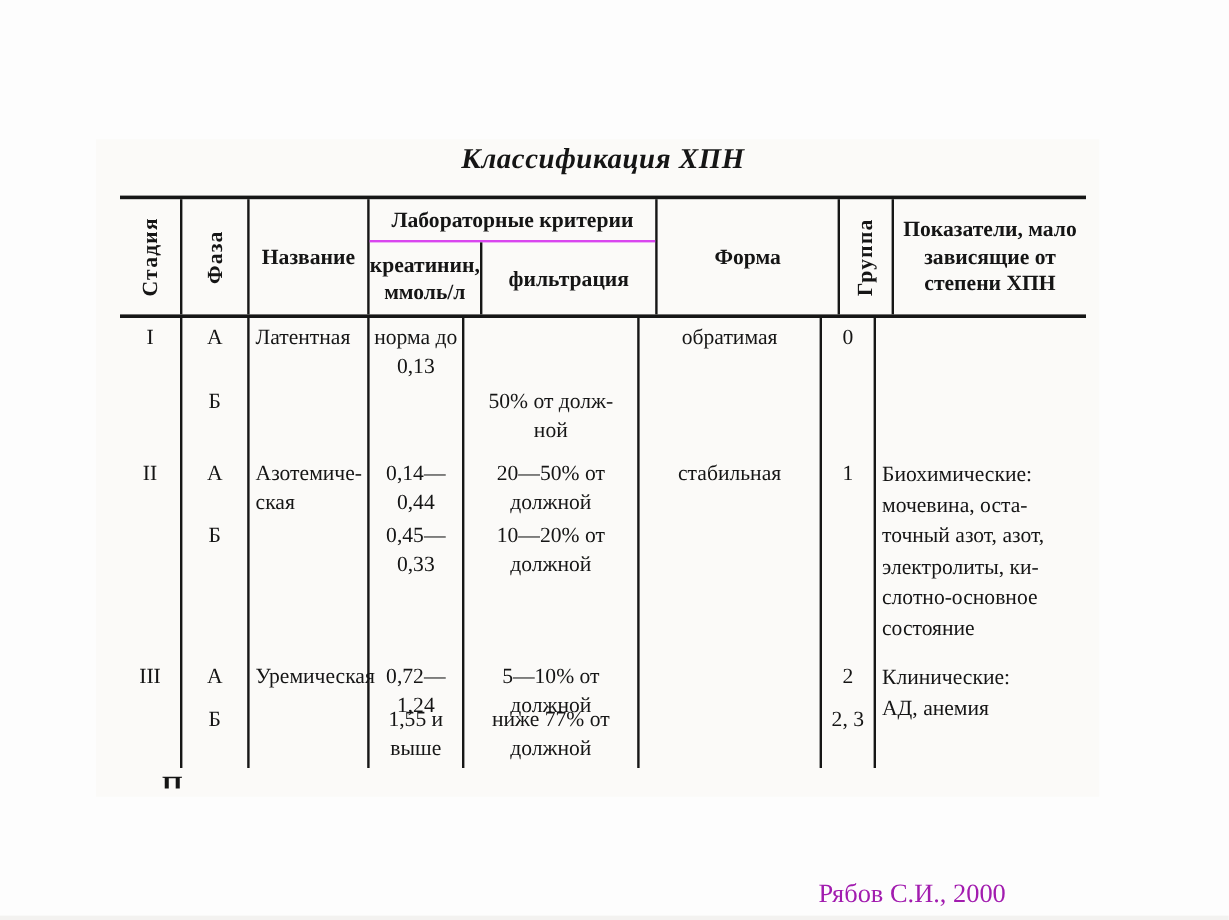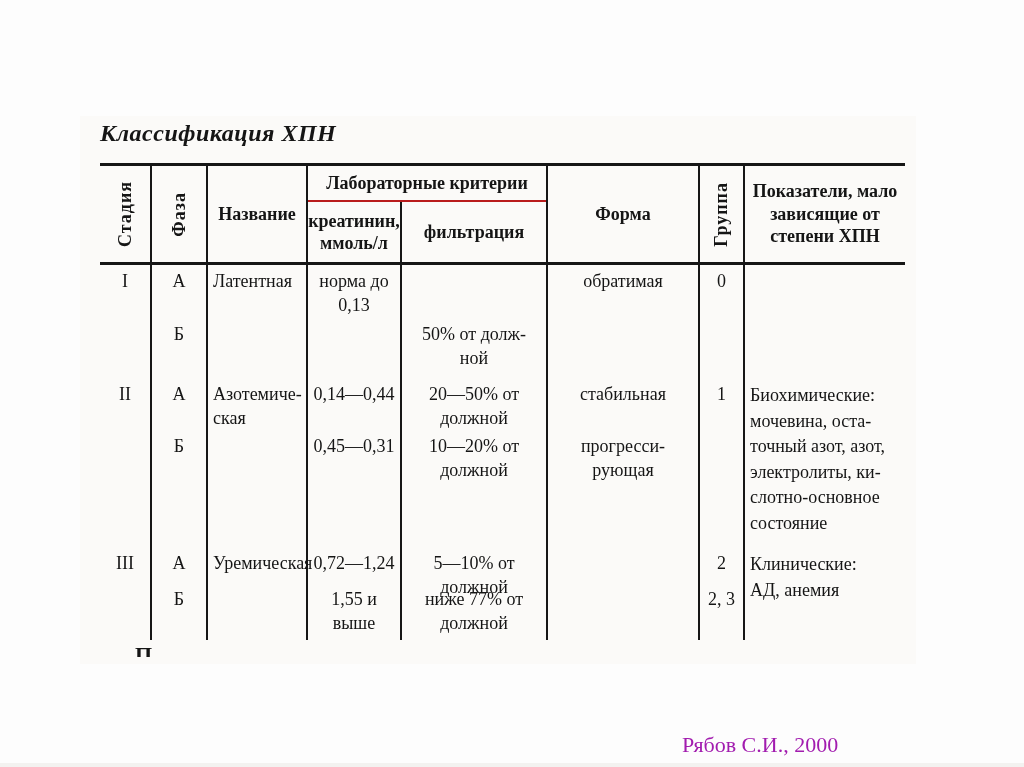--- a/index.html
+++ b/index.html
@@ -7,21 +7,21 @@
     width:1024px;height:767px;position:relative;overflow:hidden;
     background:#fdfdfd;color:#151515;
     font-family:"Liberation Serif", serif;
   }
   .scan{
     position:absolute;left:80px;top:116px;width:836px;height:548px;
     background:#fbfaf8;
   }
   .title{
     position:absolute;left:20px;top:4px;width:805px;
-    font-size:24px;font-weight:bold;font-style:italic;
+    text-align:center;font-size:24px;font-weight:bold;font-style:italic;
     letter-spacing:0.5px;
   }
   .tbl{
     position:absolute;left:20px;top:47px;width:805px;
     border-top:3px solid #161616;
   }
   .hdr{
     display:flex;height:96px;border-bottom:3px solid #161616;
     font-weight:bold;font-size:18px;line-height:1.25;
   }
@@ -32,21 +32,21 @@
   }
   .w1{width:52px}.w2{width:56px}.w3{width:100px}
   .w6{width:152px}.w7{width:45px}
   .w8{width:160px;border-right:none}
   .vert{writing-mode:vertical-rl;transform:rotate(180deg);letter-spacing:1px;}
   .labwrap{
     box-sizing:border-box;width:240px;border-right:2px solid #161616;
     display:flex;flex-direction:column;
   }
   .labtop{
-    height:34px;border-bottom:2px solid #b91c1c;
+    height:34px;border-bottom:2px solid #d946ef;
     display:flex;align-items:center;justify-content:center;
   }
   .labbot{flex:1;display:flex;}
   .sub1{
     box-sizing:border-box;width:94px;border-right:2px solid #161616;
     display:flex;align-items:center;justify-content:center;
     text-align:center;white-space:pre-line;
   }
   .sub2{
     flex:1;display:flex;align-items:center;justify-content:center;
@@ -128,25 +128,25 @@
         <div class="cell ctr rB3">Б</div>
       </div>
 
       <div class="bcol w3">
         <div class="cell lft rA1">Латентная</div>
         <div class="cell lft rA2">Азотемиче-
 ская</div>
         <div class="cell lft rA3">Уремическая</div>
       </div>
 
-      <div class="bcol" style="width:94px">
+      <div class="bcol" style="width:79px">
         <div class="cell ctr rA1">норма до
 0,13</div>
         <div class="cell ctr rA2">0,14—0,44</div>
-        <div class="cell ctr rB2">0,45—0,31</div>
+        <div class="cell ctr rB2">0,45—0,33</div>
         <div class="cell ctr rA3">0,72—1,24</div>
         <div class="cell ctr rB3">1,55 и
 выше</div>
       </div>
 
       <div class="bcol" style="width:146px">
         <div class="cell ctr rB1">50% от долж-
 ной</div>
         <div class="cell ctr rA2">20—50% от
 должной</div>
@@ -154,22 +154,20 @@
 должной</div>
         <div class="cell ctr rA3">5—10% от
 должной</div>
         <div class="cell ctr rB3">ниже 77% от
 должной</div>
       </div>
 
       <div class="bcol w6">
         <div class="cell ctr rA2">стабильная</div>
         <div class="cell ctr rA1">обратимая</div>
-        <div class="cell ctr rB2">прогресси-
-рующая</div>
       </div>
 
       <div class="bcol w7">
         <div class="cell ctr rA1">0</div>
         <div class="cell ctr rA2">1</div>
         <div class="cell ctr rA3">2</div>
         <div class="cell ctr rB3">2, 3</div>
       </div>
 
       <div class="bcol w8 last">

